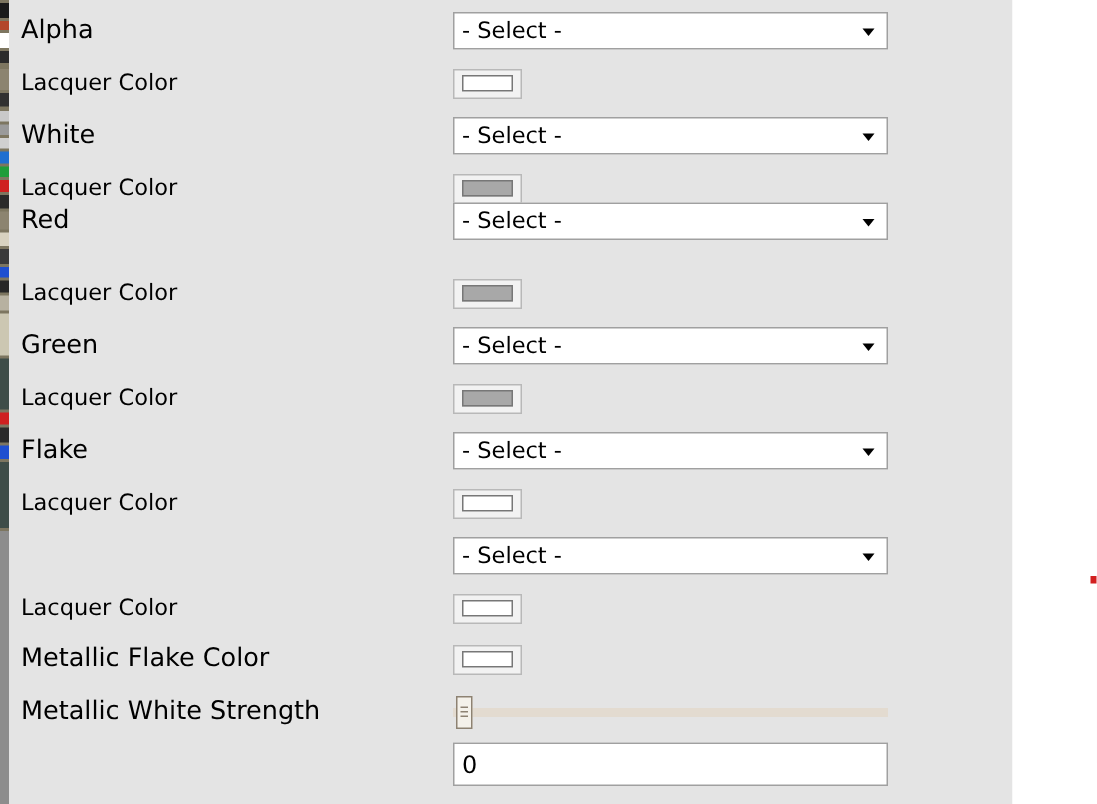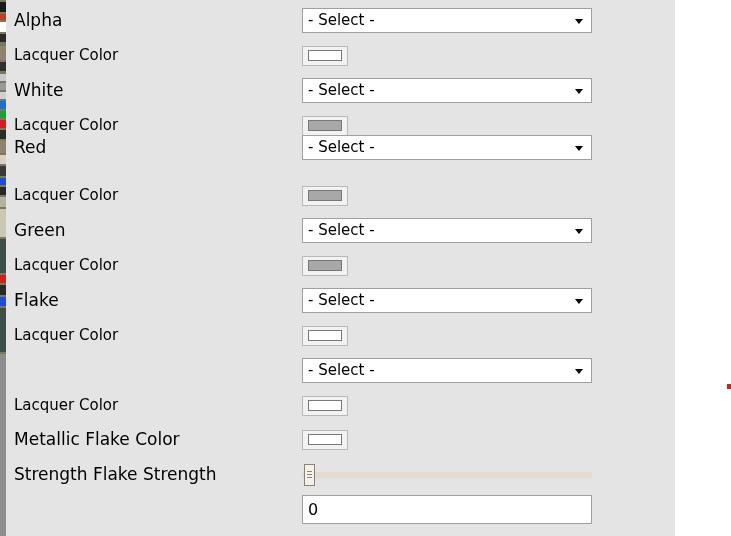--- a/index.html
+++ b/index.html
@@ -335,21 +335,21 @@
         </div>
         <div class="row" style="top: 422px;">
           <div class="row-label major">Metallic Flake Color</div>
           <div class="row-field">
             <div class="swatch-btn">
               <div class="swatch-inner" style="background: rgb(255, 255, 255);"></div>
             </div>
           </div>
         </div>
         <div class="row" style="top: 457px;">
-          <div class="row-label major">Strength Flake Strength</div>
+          <div class="row-label major">Metallic White Strength</div>
           <div class="row-field">
             <div class="slider">
               <div class="slider-track"></div>
               <div class="slider-handle">
                 <span class="grip-line"></span>
                 <span class="grip-line"></span>
                 <span class="grip-line"></span>
               </div>
             </div>
           </div>

